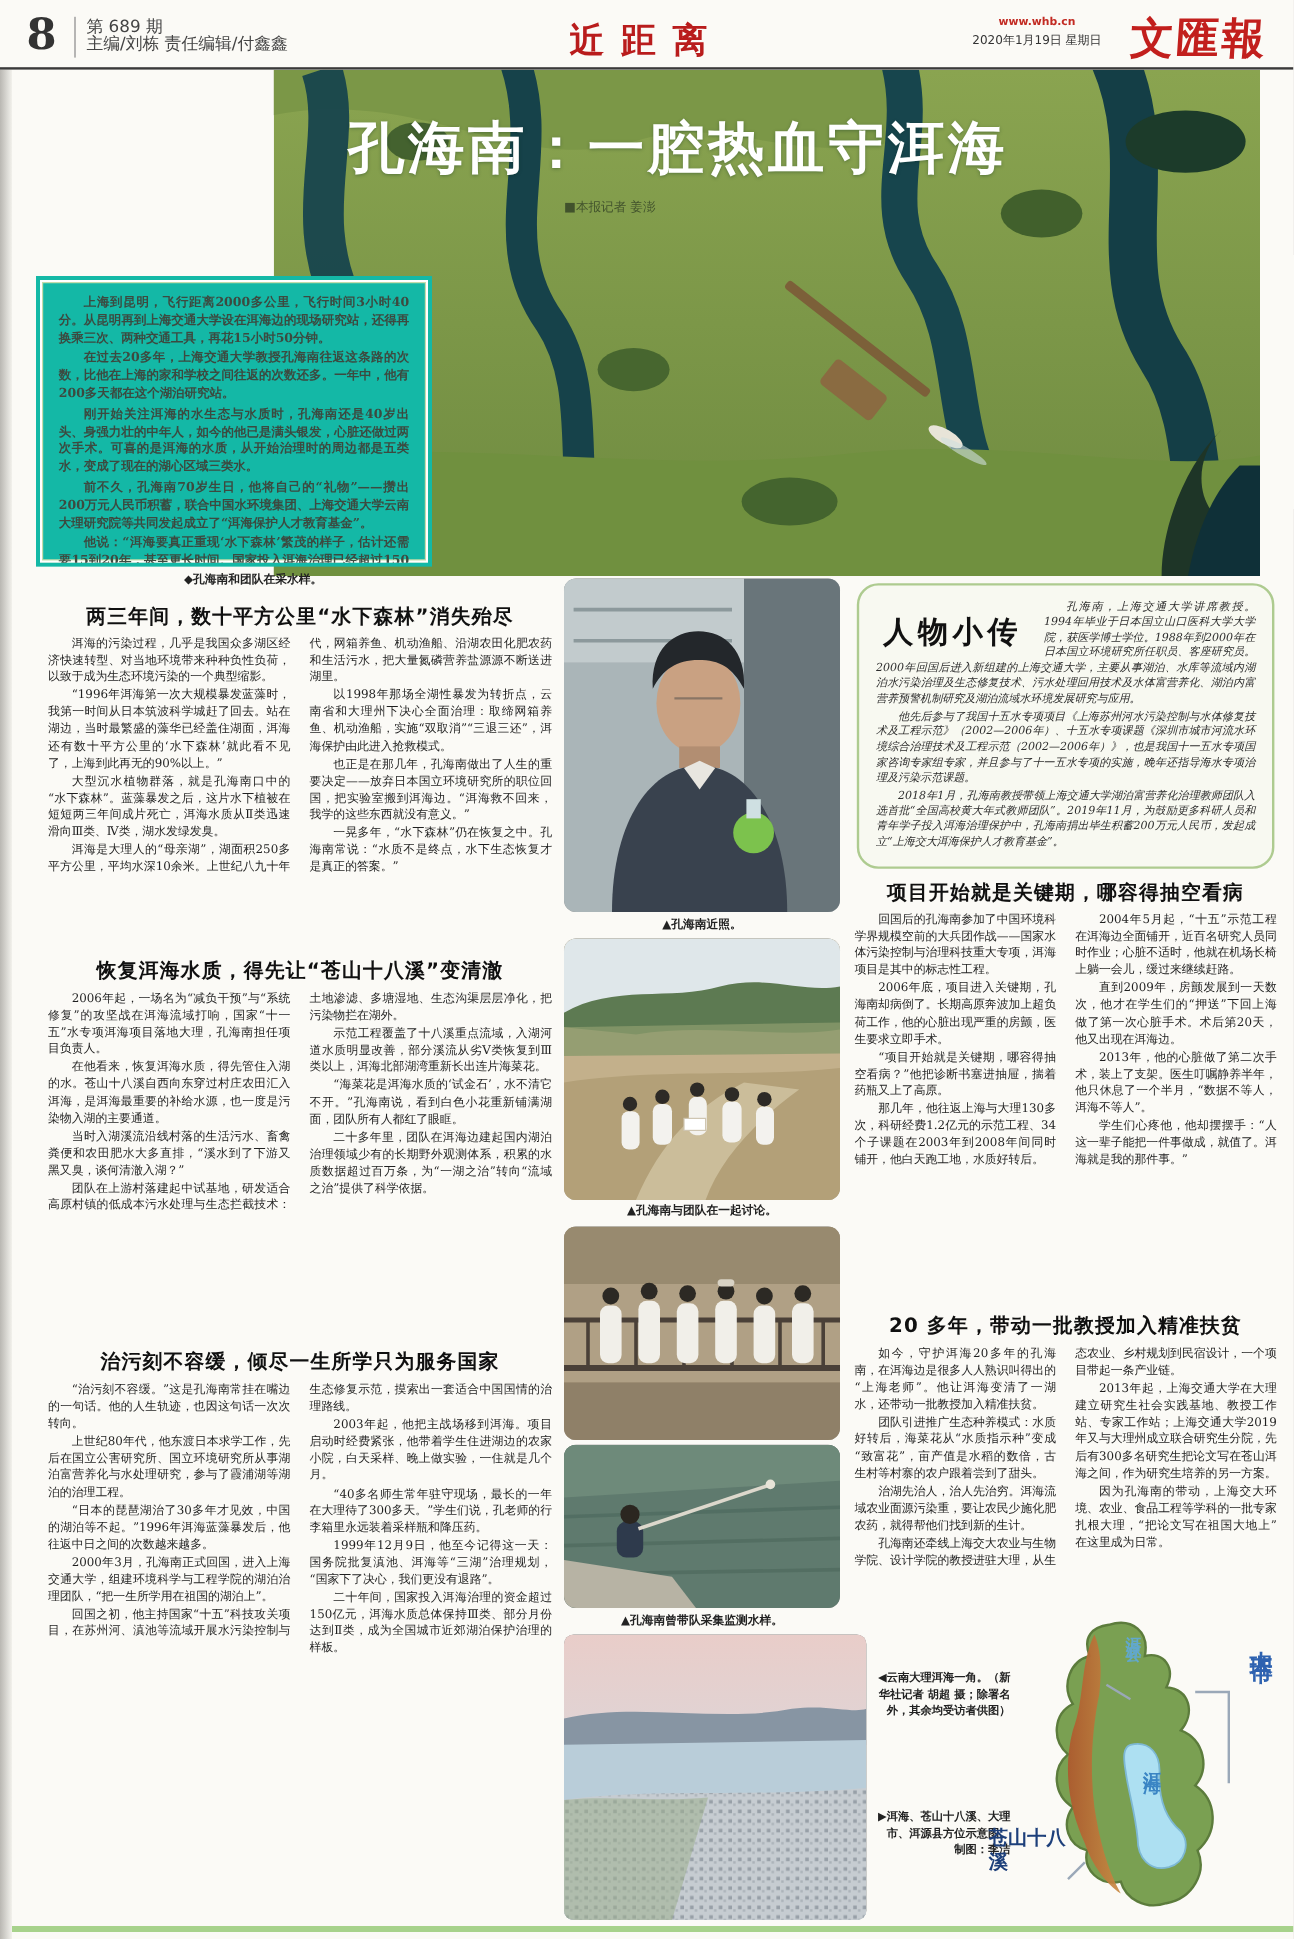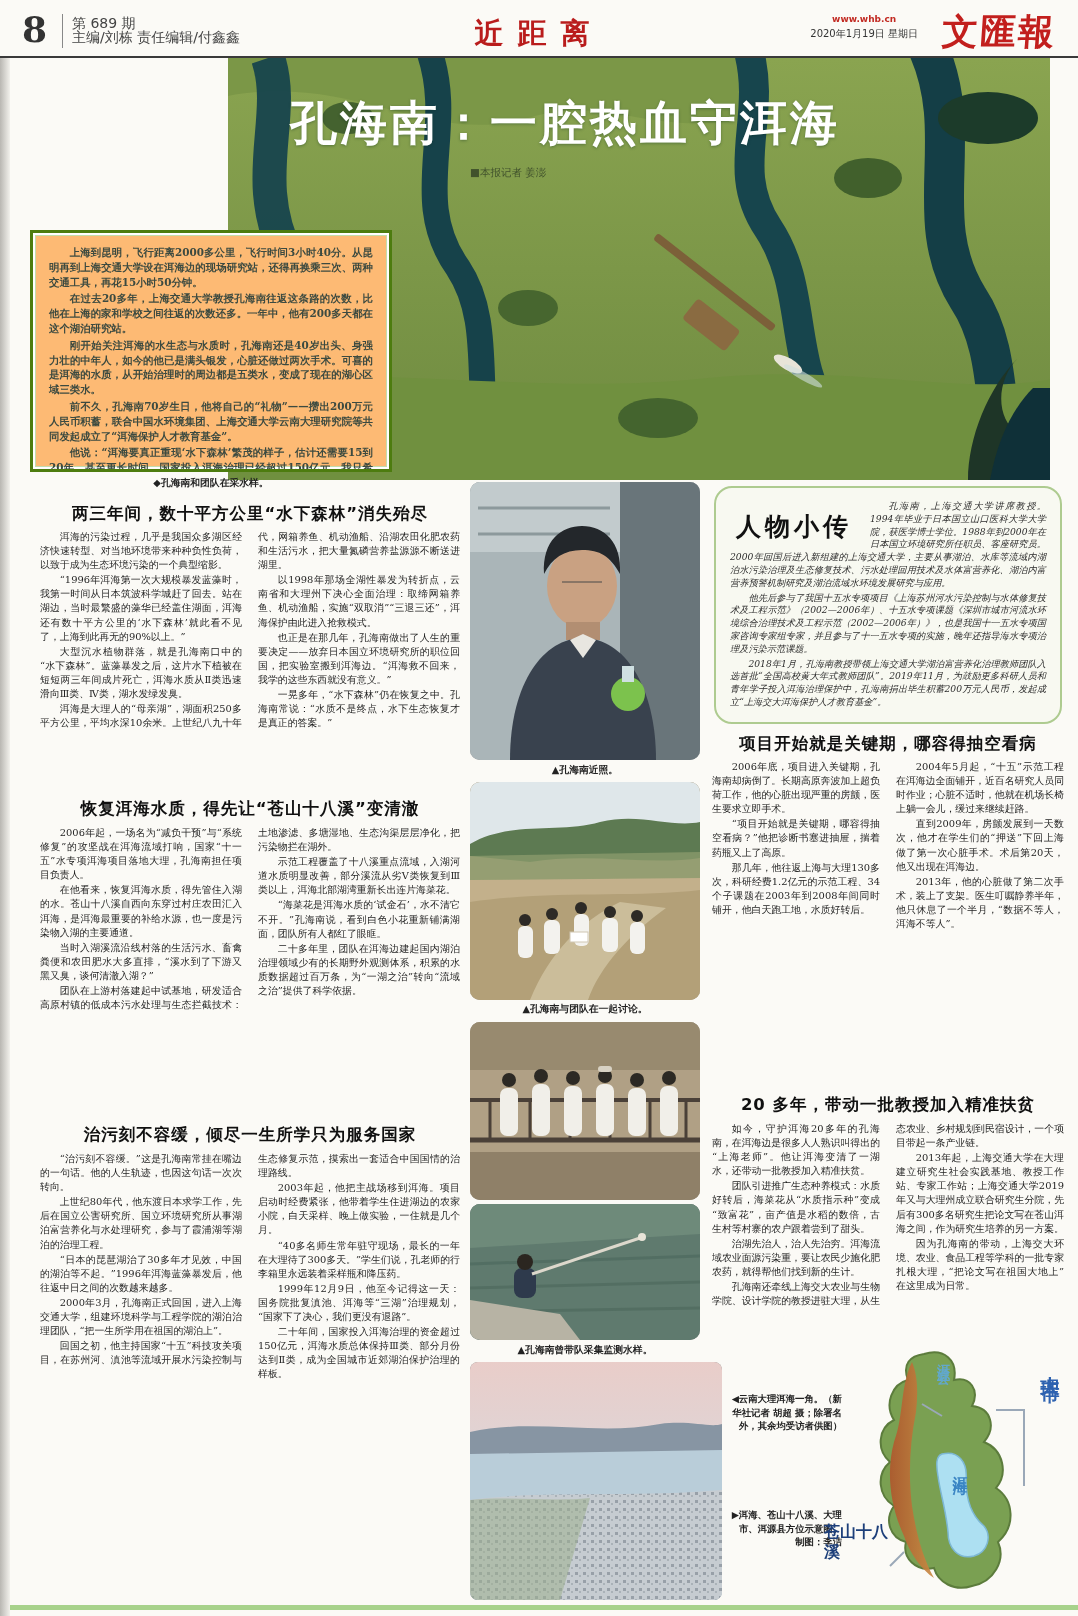--- a/index.html
+++ b/index.html
@@ -21,22 +21,22 @@
   .masthead{position:absolute;right:22px;top:8px;font-size:36px;font-weight:900;color:#c21f1d;
         transform:skewX(-4deg);font-family:"DejaVu Serif","Liberation Serif",serif;letter-spacing:2px;}
   
   .hero{position:absolute;left:228px;top:58px;width:822px;height:422px;overflow:hidden;}
   .hero svg{display:block;}
   .hero-headline{position:absolute;left:290px;top:92px;width:720px;font-size:47px;font-weight:900;color:#fff;
         letter-spacing:3px;font-family:"DejaVu Sans","Liberation Sans",sans-serif;text-shadow:0 1px 3px rgba(0,40,30,.35);z-index:3;}
   .hero-byline{position:absolute;left:470px;top:166px;font-size:10.5px;color:#2c3a22;opacity:.75;z-index:3;
         font-family:"DejaVu Sans","Liberation Sans",sans-serif;}
   
-  .introbox{position:absolute;left:30px;top:230px;width:362px;height:242px;background:#fdba74;z-index:4;
-        border:3px solid #4d7c0f;box-shadow:inset 0 0 0 2px #fff, inset 0 0 0 3px #c4dcab;
+  .introbox{position:absolute;left:30px;top:230px;width:330px;height:242px;background:#14b8a6;z-index:4;
+        border:3px solid #14b8a6;box-shadow:inset 0 0 0 2px #fff, inset 0 0 0 3px #c4dcab;
         padding:12px 16px;box-sizing:border-box;overflow:hidden;}
   .introbox p{margin:0 0 2px;font-size:10.4px;line-height:14.8px;color:#3c4a40;text-align:justify;text-indent:2em;font-weight:700;}
   .intro-caption{position:absolute;left:30px;top:477px;width:362px;text-align:center;font-size:9.8px;font-weight:700;color:#222;z-index:4;}
   
   .art-head{position:absolute;text-align:center;font-size:16.5px;font-weight:900;color:#101010;
         font-family:"DejaVu Sans","Liberation Sans",sans-serif;letter-spacing:1px;}
   .art-body{position:absolute;column-count:2;column-gap:16px;overflow:hidden;}
   .art-body p{margin:0 0 1px;font-size:9.9px;line-height:14.1px;text-align:justify;text-indent:2em;color:#1f1f1f;}
   
   .biobox{position:absolute;left:714px;top:486px;width:348px;height:238px;box-sizing:border-box;
@@ -280,26 +280,28 @@
     <div class="bio-title">人物小传</div>
     <div>
         <p>孔海南，上海交通大学讲席教授。1994年毕业于日本国立山口医科大学大学院，获医学博士学位。1988年到2000年在日本国立环境研究所任职员、客座研究员。2000年回国后进入新组建的上海交通大学，主要从事湖泊、水库等流域内湖泊水污染治理及生态修复技术、污水处理回用技术及水体富营养化、湖泊内富营养预警机制研究及湖泊流域水环境发展研究与应用。</p>
         <p>他先后参与了我国十五水专项项目《上海苏州河水污染控制与水体修复技术及工程示范》（2002—2006年）、十五水专项课题《深圳市城市河流水环境综合治理技术及工程示范（2002—2006年）》，也是我国十一五水专项国家咨询专家组专家，并且参与了十一五水专项的实施，晚年还指导海水专项治理及污染示范课题。</p>
         <p>2018年1月，孔海南教授带领上海交通大学湖泊富营养化治理教师团队入选首批“全国高校黄大年式教师团队”。2019年11月，为鼓励更多科研人员和青年学子投入洱海治理保护中，孔海南捐出毕生积蓄200万元人民币，发起成立“上海交大洱海保护人才教育基金”。</p>
       </div>
   </div>
 
   <div class="art-head" style="left:712px;top:733px;width:352px;">项目开始就是关键期，哪容得抽空看病</div>
   <div class="art-body" style="left:712px;top:760px;width:352px;height:326px;">
+      <p>回国后的孔海南参加了中国环境科学界规模空前的大兵团作战——国家水体污染控制与治理科技重大专项，洱海项目是其中的标志性工程。</p>
       <p>2006年底，项目进入关键期，孔海南却病倒了。长期高原奔波加上超负荷工作，他的心脏出现严重的房颤，医生要求立即手术。</p>
       <p>“项目开始就是关键期，哪容得抽空看病？”他把诊断书塞进抽屉，揣着药瓶又上了高原。</p>
       <p>那几年，他往返上海与大理130多次，科研经费1.2亿元的示范工程、34个子课题在2003年到2008年间同时铺开，他白天跑工地，水质好转后。</p>
       <p>2004年5月起，“十五”示范工程在洱海边全面铺开，近百名研究人员同时作业；心脏不适时，他就在机场长椅上躺一会儿，缓过来继续赶路。</p>
       <p>直到2009年，房颤发展到一天数次，他才在学生们的“押送”下回上海做了第一次心脏手术。术后第20天，他又出现在洱海边。</p>
       <p>2013年，他的心脏做了第二次手术，装上了支架。医生叮嘱静养半年，他只休息了一个半月，“数据不等人，洱海不等人”。</p>
+      <p>学生们心疼他，他却摆摆手：“人这一辈子能把一件事做成，就值了。洱海就是我的那件事。”</p>
     </div>
 
   <div class="art-head" style="left:712px;top:1094px;width:352px;">20 多年，带动一批教授加入精准扶贫</div>
   <div class="art-body" style="left:712px;top:1122px;width:352px;height:218px;">
       <p>如今，守护洱海20多年的孔海南，在洱海边是很多人人熟识叫得出的“上海老师”。他让洱海变清了一湖水，还带动一批教授加入精准扶贫。</p>
       <p>团队引进推广生态种养模式：水质好转后，海菜花从“水质指示种”变成“致富花”，亩产值是水稻的数倍，古生村等村寨的农户跟着尝到了甜头。</p>
       <p>治湖先治人，治人先治穷。洱海流域农业面源污染重，要让农民少施化肥农药，就得帮他们找到新的生计。</p>
       <p>孔海南还牵线上海交大农业与生物学院、设计学院的教授进驻大理，从生态农业、乡村规划到民宿设计，一个项目带起一条产业链。</p>
       <p>2013年起，上海交通大学在大理建立研究生社会实践基地、教授工作站、专家工作站；上海交通大学2019年又与大理州成立联合研究生分院，先后有300多名研究生把论文写在苍山洱海之间，作为研究生培养的另一方案。</p>
       <p>因为孔海南的带动，上海交大环境、农业、食品工程等学科的一批专家扎根大理，“把论文写在祖国大地上”在这里成为日常。</p>

